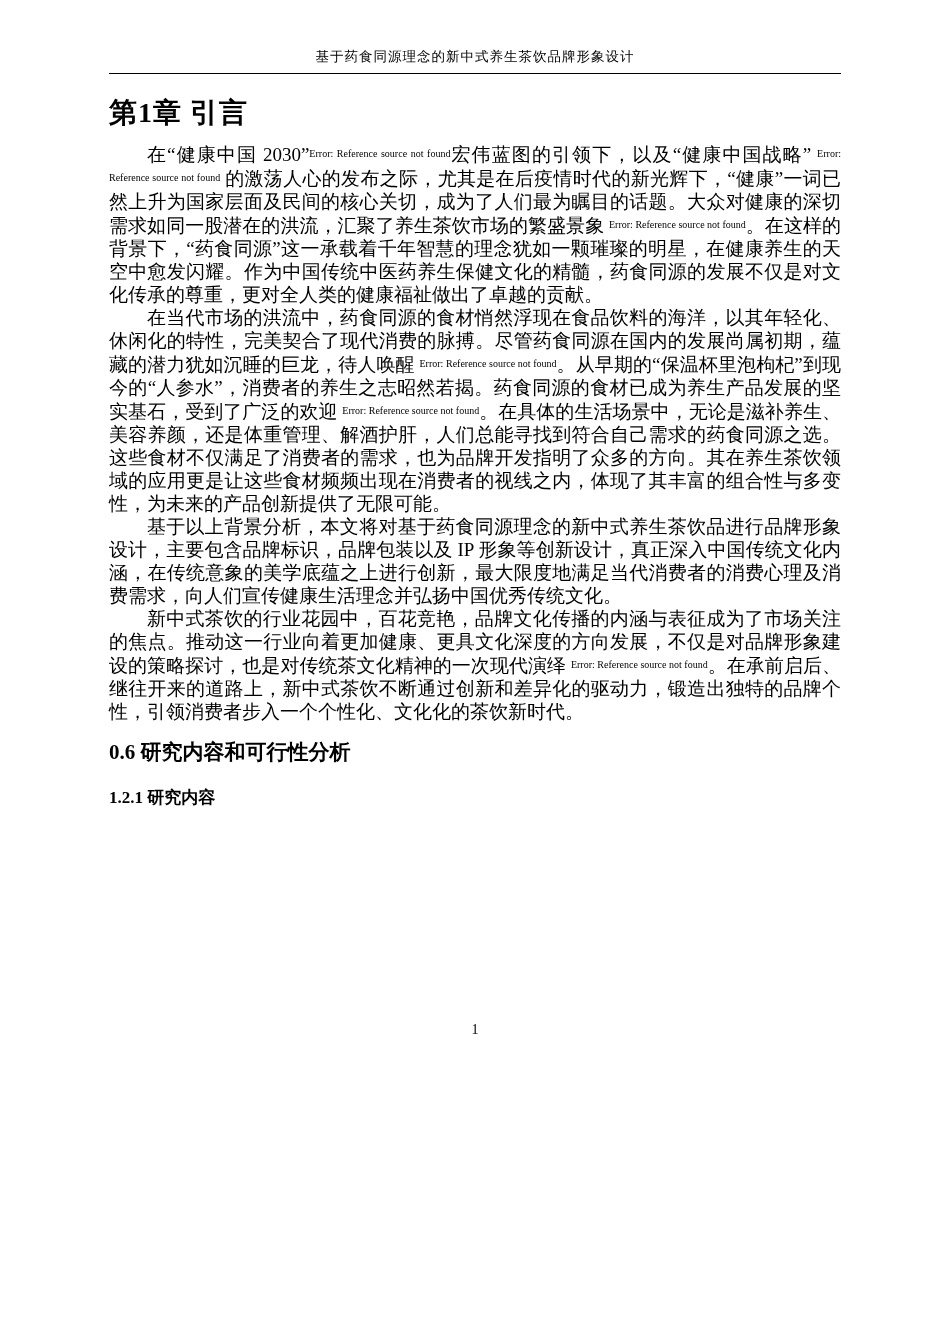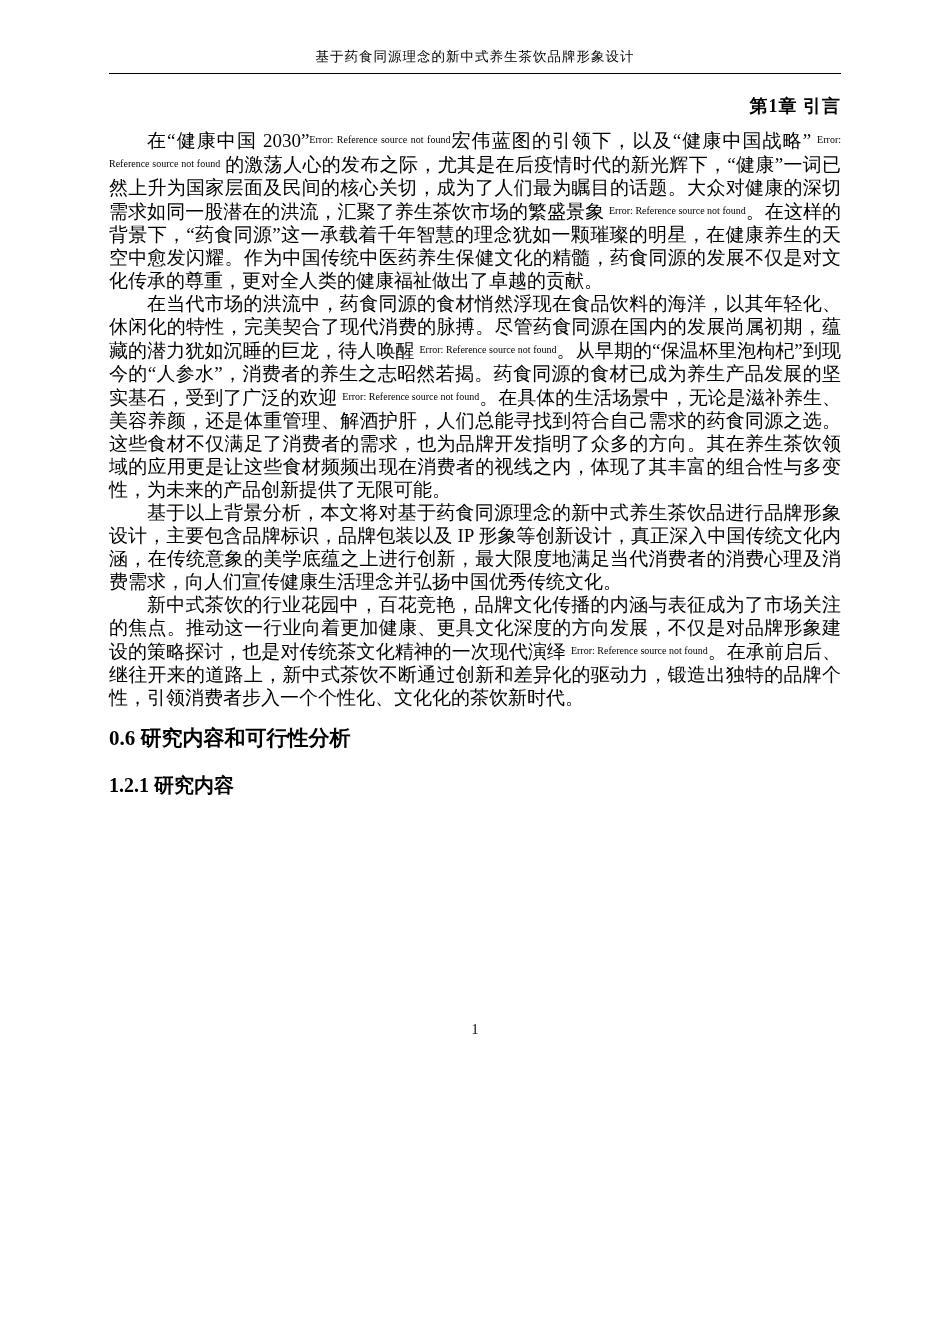--- a/index.html
+++ b/index.html
@@ -22,33 +22,33 @@
     border-bottom: 1.5px solid #000000;
     margin-bottom: 20px;
   }
   .header-text {
     text-align: center;
     font-size: 13.5px;
     letter-spacing: 1px;
     padding-bottom: 7px;
   }
   h1.doc-title {
-    font-size: 18px;
+    font-size: 28px;
     font-weight: bold;
-    text-align: right;
+    text-align: left;
     margin: 20px 0 10px 0;
     letter-spacing: 1px;
   }
   .doc-body h2 {
     font-size: 21px;
     font-weight: bold;
     margin: 15px 0 9px 0;
   }
   .doc-body h3 {
-    font-size: 20px;
+    font-size: 17px;
     font-weight: bold;
     margin: 20px 0 7px 0;
   }
   .doc-body p {
     font-size: 19px;
     line-height: 23px;
     margin: 0;
     text-indent: 2em;
     text-align: justify;
     text-justify: inter-ideograph;

